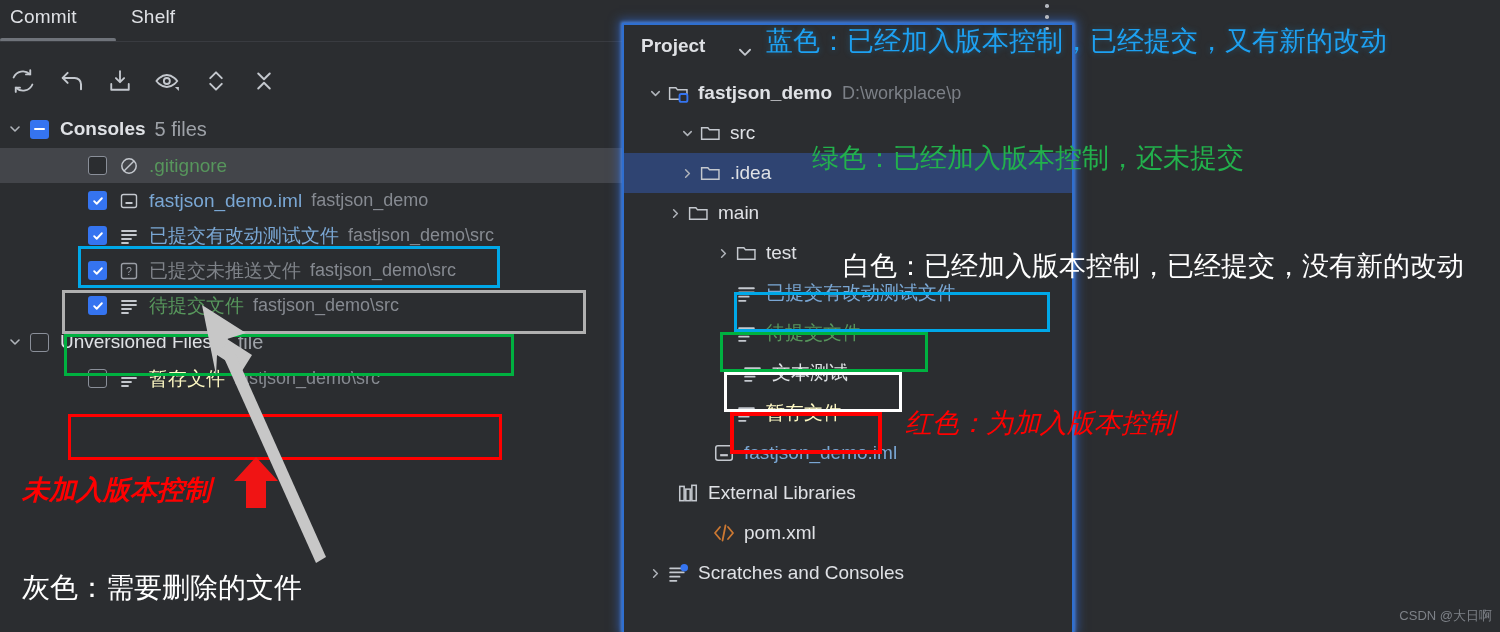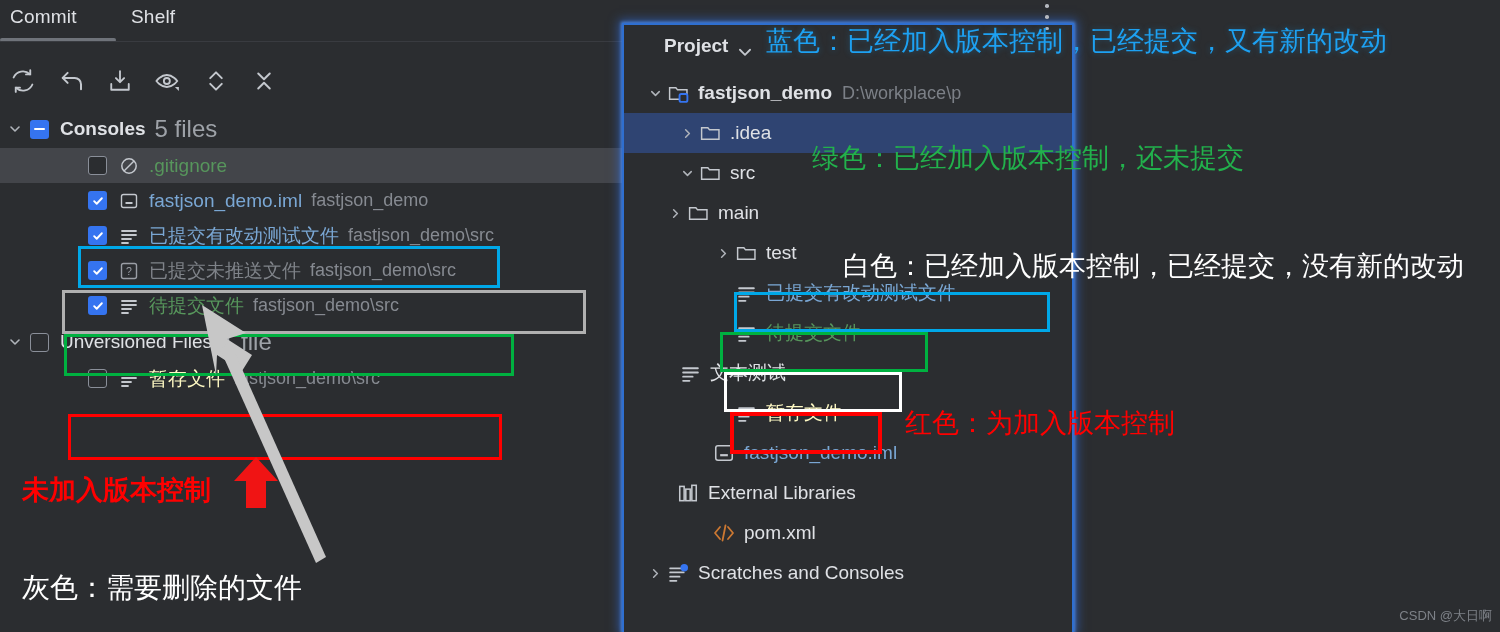--- a/index.html
+++ b/index.html
@@ -45,21 +45,21 @@
     width: 19px; height: 19px; border-radius: 3px; flex: 0 0 auto;
     display: flex; align-items: center; justify-content: center;
   }
   .cb.checked { background: #3574f0; }
   .cb.empty { background: #2b2d30; border: 1.6px solid #8a8f99; }
   .cb.partial { background: #3574f0; }
   .cb .tick { width: 12px; height: 12px; }
   .cb .dash { width: 11px; height: 2.6px; background: #fff; border-radius: 1px; }
 
   .group-label { font-size: 19px; font-weight: bold; color: #dfe1e5; margin-left: 11px; }
-  .group-count { font-size: 24px; color: #9ea2a8; margin-left: 9px; }
+  .group-count { font-size: 20px; color: #9ea2a8; margin-left: 9px; }
 
   .ftype { width: 22px; height: 22px; margin-left: 11px; flex:0 0 auto; display:flex; align-items:center; justify-content:center;}
   .fname { font-size: 19px; margin-left: 9px; white-space: nowrap; }
   .fpath { font-size: 18px; color: #868a91; margin-left: 9px; white-space: nowrap; }
 
   .c-blue   { color: #7aa7d4; }
   .c-green  { color: #57965c; }
   .c-gray   { color: #7f8389; }
   .c-red    { color: #fef9c3; }
   .c-white  { color: #dfe1e5; }
@@ -72,38 +72,38 @@
   
   #project-panel {
     position: absolute; left: 622px; top: 23px; width: 452px; height: 609px;
     background: #2b2d30;
     box-shadow: 0 0 10px 3px rgba(53,116,240,.55), 0 0 3px 1px rgba(90,160,255,.8);
     border-left: 2px solid #2f6fd0;
     border-top: 2px solid #2f6fd0;
     border-right: 2px solid #2f6fd0;
   }
   #project-header { height: 44px; position: relative; }
-  #project-title { position: absolute; left: 17px; top: 10px; font-size: 19px; font-weight: bold; color: #dfe1e5; margin-left: 23px; }
+  #project-title { position: absolute; left: 17px; top: 10px; font-size: 19px; font-weight: bold; color: #dfe1e5; }
   #project-chevron { position: absolute; left: 112px; top: 18px; }
 
   #project-tree { position: absolute; left: 0; top: 48px; width: 448px; }
   .tr { position: relative; height: 40px; display: flex; align-items: center; white-space: nowrap; }
   .tr.selected { background: #2f4472; }
   .tw { width: 22px; display:flex; align-items:center; justify-content:center; flex:0 0 auto; }
   .ticon { width: 24px; height: 24px; display:flex; align-items:center; justify-content:center; flex:0 0 auto; }
   .tlabel { font-size: 19px; margin-left: 8px; }
   .tlabel.b { font-weight: bold; }
   .tpath { font-size: 18px; color: #7c8087; margin-left: 10px; }
 
   
   .ann { position: absolute; white-space: nowrap; font-size: 25px; font-family: "DejaVu Sans", "Liberation Sans", sans-serif; }
   .ann.blue  { color: #1da1f2; text-shadow: 0 0 6px rgba(29,161,242,.35); }
   .ann.green { color: #22b14c; }
   .ann.white { color: #ffffff; }
-  .ann.red   { color: #ff0000; }
+  .ann.red   { color: #ff0000; font-style: italic; }
 
   #watermark { position:absolute; right: 8px; bottom: 7px; font-size: 13px; color: #7e8288; }
 
   svg { overflow: visible; }
 </style>
 </head>
 <body>
 
 <div id="root">
 
@@ -339,48 +339,48 @@
         <span class="ticon">
           <svg width="23" height="23" viewBox="0 0 22 22" fill="none">
             <path d="M2.5 5.5h6l1.6 2h9v9h-16.6z" stroke="#c4c8ce" stroke-width="1.4" fill="none"></path>
             <rect x="12" y="11.5" width="7.5" height="7.5" rx="1.6" fill="#2b2d30" stroke="#3574f0" stroke-width="1.8"></rect>
           </svg>
         </span>
         <span class="tlabel b c-white">fastjson_demo</span>
         <span class="tpath">D:\workplace\p</span>
       </div>
 
+      <div class="tr" style="padding-left:52px;">
+        <span class="tw">
+          <svg width="15" height="15" viewBox="0 0 16 16" fill="none" stroke="#b0b4ba" stroke-width="1.6" stroke-linecap="round" stroke-linejoin="round">
+              <path d="M4 6l4 4 4-4"></path>
+            </svg>
+        </span>
+        <span class="ticon">
+          <svg width="23" height="23" viewBox="0 0 22 22" fill="none" stroke="#c4c8ce" stroke-width="1.4">
+              <path d="M2.5 5.5h6l1.6 2h9v9h-16.6z"></path>
+            </svg>
+        </span>
+        <span class="tlabel c-white">src</span>
+      </div>
+
       <div class="tr selected" style="padding-left:52px;">
         <span class="tw">
           <svg width="15" height="15" viewBox="0 0 16 16" fill="none" stroke="#b0b4ba" stroke-width="1.6" stroke-linecap="round" stroke-linejoin="round">
               <path d="M6 4l4 4-4 4"></path>
             </svg>
         </span>
         <span class="ticon">
           <svg width="23" height="23" viewBox="0 0 22 22" fill="none" stroke="#c4c8ce" stroke-width="1.4">
               <path d="M2.5 5.5h6l1.6 2h9v9h-16.6z"></path>
             </svg>
         </span>
         <span class="tlabel c-white">.idea</span>
       </div>
 
-      <div class="tr" style="padding-left:52px;">
-        <span class="tw">
-          <svg width="15" height="15" viewBox="0 0 16 16" fill="none" stroke="#b0b4ba" stroke-width="1.6" stroke-linecap="round" stroke-linejoin="round">
-              <path d="M4 6l4 4 4-4"></path>
-            </svg>
-        </span>
-        <span class="ticon">
-          <svg width="23" height="23" viewBox="0 0 22 22" fill="none" stroke="#c4c8ce" stroke-width="1.4">
-              <path d="M2.5 5.5h6l1.6 2h9v9h-16.6z"></path>
-            </svg>
-        </span>
-        <span class="tlabel c-white">src</span>
-      </div>
-
       <div class="tr" style="padding-left:40px;">
         <span class="tw">
           <svg width="15" height="15" viewBox="0 0 16 16" fill="none" stroke="#b0b4ba" stroke-width="1.6" stroke-linecap="round" stroke-linejoin="round">
               <path d="M6 4l4 4-4 4"></path>
             </svg>
         </span>
         <span class="ticon">
           <svg width="23" height="23" viewBox="0 0 22 22" fill="none" stroke="#c4c8ce" stroke-width="1.4">
               <path d="M2.5 5.5h6l1.6 2h9v9h-16.6z"></path>
             </svg>
@@ -419,21 +419,21 @@
           <svg width="21" height="21" viewBox="0 0 20 20" fill="none" stroke="#c4c8ce" stroke-width="1.8" stroke-linecap="round">
               <path d="M3 5h14"></path>
               <path d="M3 9h14"></path>
               <path d="M3 13h9"></path>
               <path d="M3 17h6"></path>
             </svg>
         </span>
         <span class="tlabel c-green">待提交文件</span>
       </div>
 
-      <div class="tr" style="padding-left:54px;">
+      <div class="tr" style="padding-left:116px;">
         <span class="ticon">
           <svg width="21" height="21" viewBox="0 0 20 20" fill="none" stroke="#c4c8ce" stroke-width="1.8" stroke-linecap="round">
               <path d="M3 5h14"></path>
               <path d="M3 9h14"></path>
               <path d="M3 13h9"></path>
               <path d="M3 17h6"></path>
             </svg>
         </span>
         <span class="tlabel c-white">文本测试</span>
       </div>

